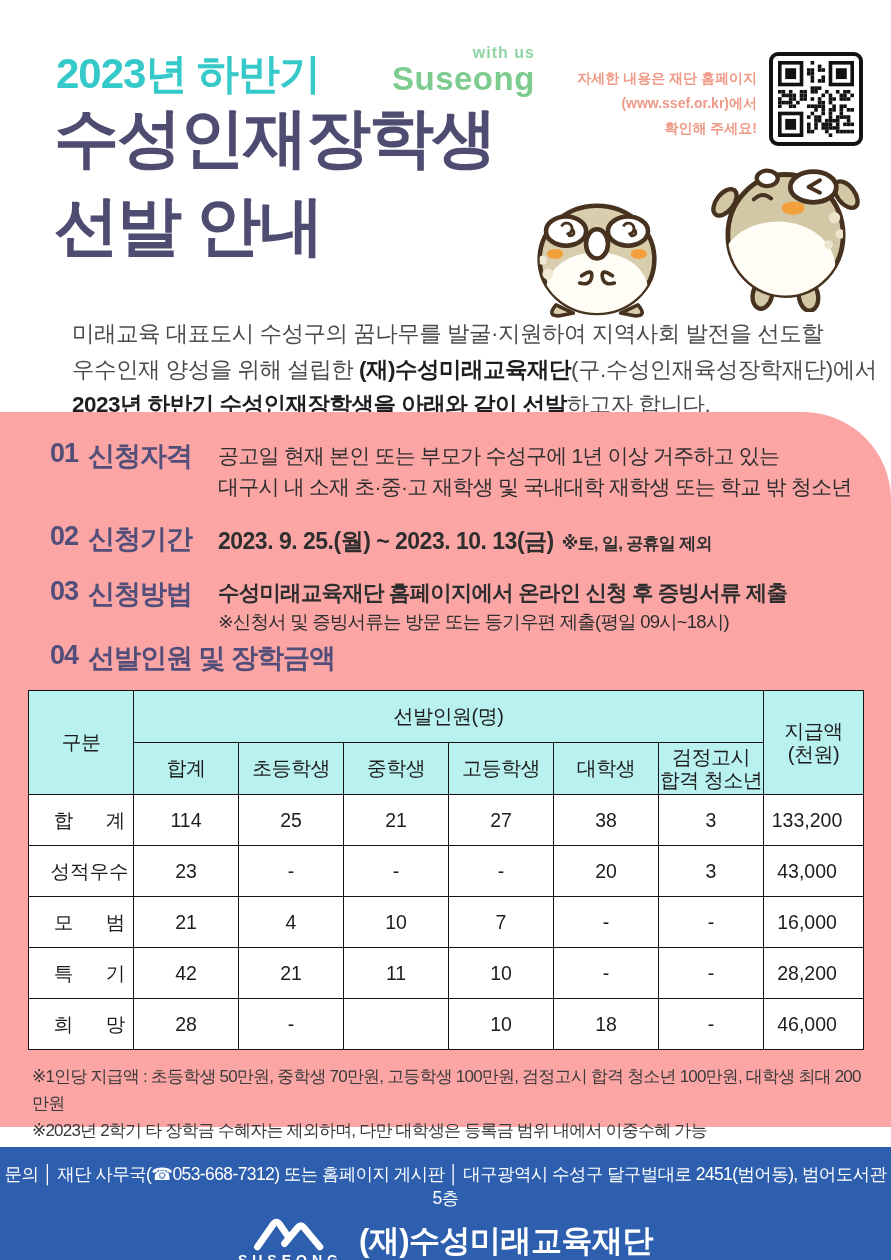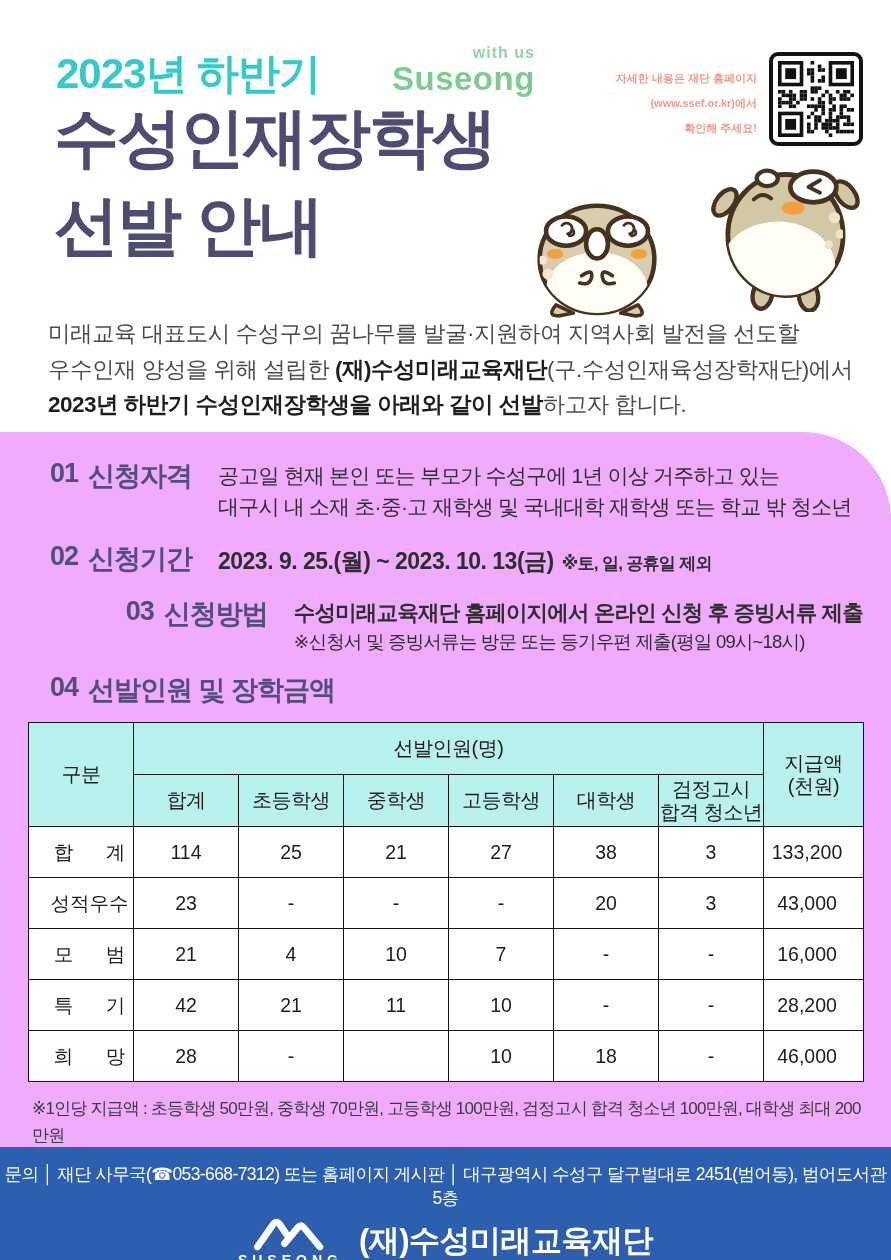--- a/index.html
+++ b/index.html
@@ -9,40 +9,40 @@
 
   
   .period { position:absolute; left:56px; top:46px; font-size:42px; font-weight:900; letter-spacing:-1px; color:#35c9c9; }
   .title  { position:absolute; left:54px; top:94px; font-size:65px; font-weight:900; letter-spacing:-2px; color:#4f4c71; line-height:1.36; }
 
   .brand { position:absolute; left:392px; top:44px; text-align:right; }
   .brand .tag  { display:block; font-size:16px; font-weight:600; color:#90d5a3; letter-spacing:1px; }
   .brand .name { display:block; font-size:33px; font-weight:800; color:#7ecb8f; letter-spacing:0.5px; margin-top:-2px; }
 
   .qr-wrap { position:absolute; right:28px; top:52px; display:flex; align-items:flex-start; gap:12px; }
-  .qr-note { text-align:right; font-size:11px; font-weight:700; color:#ee9a87; line-height:25px; margin-top:14px; }
+  .qr-note { text-align:right; font-size:14px; font-weight:700; color:#ee9a87; line-height:25px; margin-top:14px; }
   .qr-box  { width:94px; height:94px; border:4px solid #121212; border-radius:9px; background:#fff; padding:5px; }
   .qr-box svg { width:100%; height:100%; display:block; }
 
   .mascots { position:absolute; right:22px; top:158px; width:350px; height:168px; }
   .mascot-l { position:absolute; left:8px; top:34px; }
   .mascot-r { position:absolute; right:0; top:0; }
 
-  .intro { position:absolute; left:48px; top:316px; font-size:22.5px; line-height:35.5px; color:#4b4b4b; letter-spacing:-0.5px; }
+  .intro { position:absolute; left:72px; top:316px; font-size:22.5px; line-height:35.5px; color:#4b4b4b; letter-spacing:-0.5px; }
   .intro b { color:#1e1e1e; font-weight:800; }
 
   
-  .panel { position:absolute; left:0; top:432px; width:891px; height:715px; background:#f0abfc; border-top-right-radius:88px; padding:26px 28px 0 28px; }
+  .panel { position:absolute; left:0; top:412px; width:891px; height:715px; background:#fca5a5; border-top-right-radius:88px; padding:26px 28px 0 28px; }
 
   .sec { display:flex; align-items:flex-start; padding-left:22px; }
   .sec-head { display:flex; gap:10px; flex-shrink:0; width:168px; font-size:27px; font-weight:800; color:#514e79; letter-spacing:-1px; }
   .sec-head.wide { width:auto; }
   .sec1 { margin-bottom:19px; }
   .sec2 { margin-bottom:19px; }
-  .sec3 { margin-bottom:17px;justify-content:flex-end; }
+  .sec3 { margin-bottom:5px; }
   .sec4 { margin-bottom:14px; }
   .sec-body { padding-top:2px; color:#2e2e2e; }
   .sec-line { font-size:21px; line-height:31px; font-weight:500; letter-spacing:-0.8px; }
   .sec-date { font-size:23px; font-weight:600; letter-spacing:-0.5px; padding-top:3px; }
   .sec-date .note-inline { font-size:17px; font-weight:600; margin-left:8px; letter-spacing:-0.7px; }
   .sec-method { font-size:21.5px; font-weight:600; line-height:30px; letter-spacing:-0.8px; }
   .sec-note { font-size:18.5px; font-weight:500; line-height:27px; letter-spacing:-0.8px; color:#2e2e2e; }
 
   
   table.sel { width:835px; border-collapse:collapse; background:#ffffff; table-layout:fixed; }

